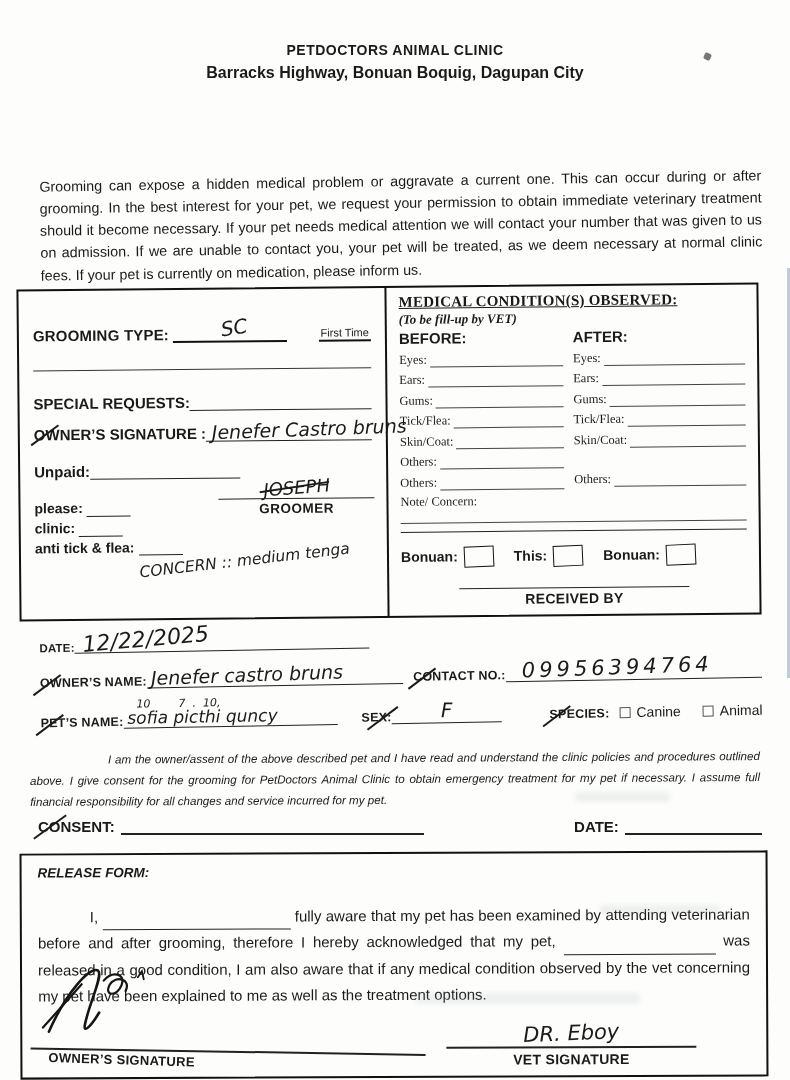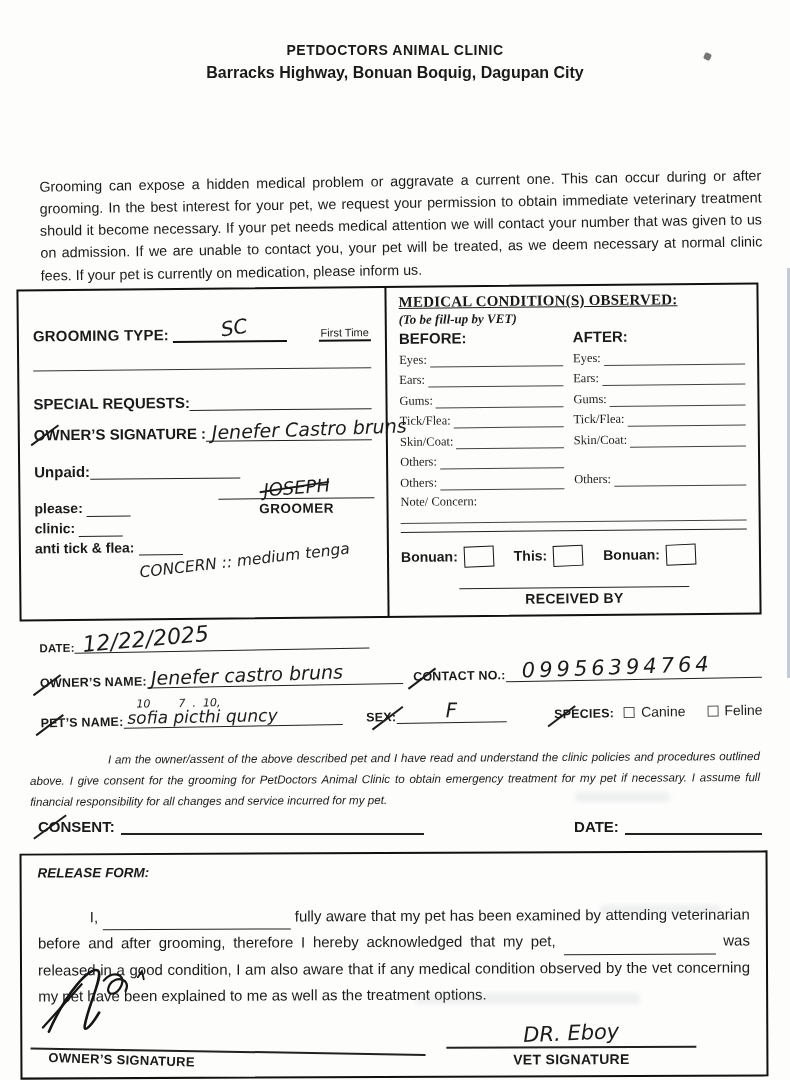--- a/index.html
+++ b/index.html
@@ -330,21 +330,21 @@
         <span class="slash" style="left:-10px; top:8px;"></span>
         <span>SPECIES:</span>
       </span>
       <span class="species-group">
         <span class="species-item">
           <span class="cbx"></span>
           <span>Canine</span>
         </span>
         <span class="species-item">
           <span class="cbx"></span>
-          <span>Feline</span>
+          <span>Animal</span>
         </span>
       </span>
     </div>
   </div>
 
   <p class="consent">I am the owner/assent of the above described pet and I have read and understand the clinic policies and procedures outlined above. I give consent for the grooming for PetDoctors Animal Clinic to obtain emergency treatment for my pet if necessary. I assume full financial responsibility for all changes and service incurred for my pet.</p>
 
   <div class="signed-row">
     <span class="signed-label">
       <span class="slash" style="left:-8px; top:8px; width:40px;"></span>

